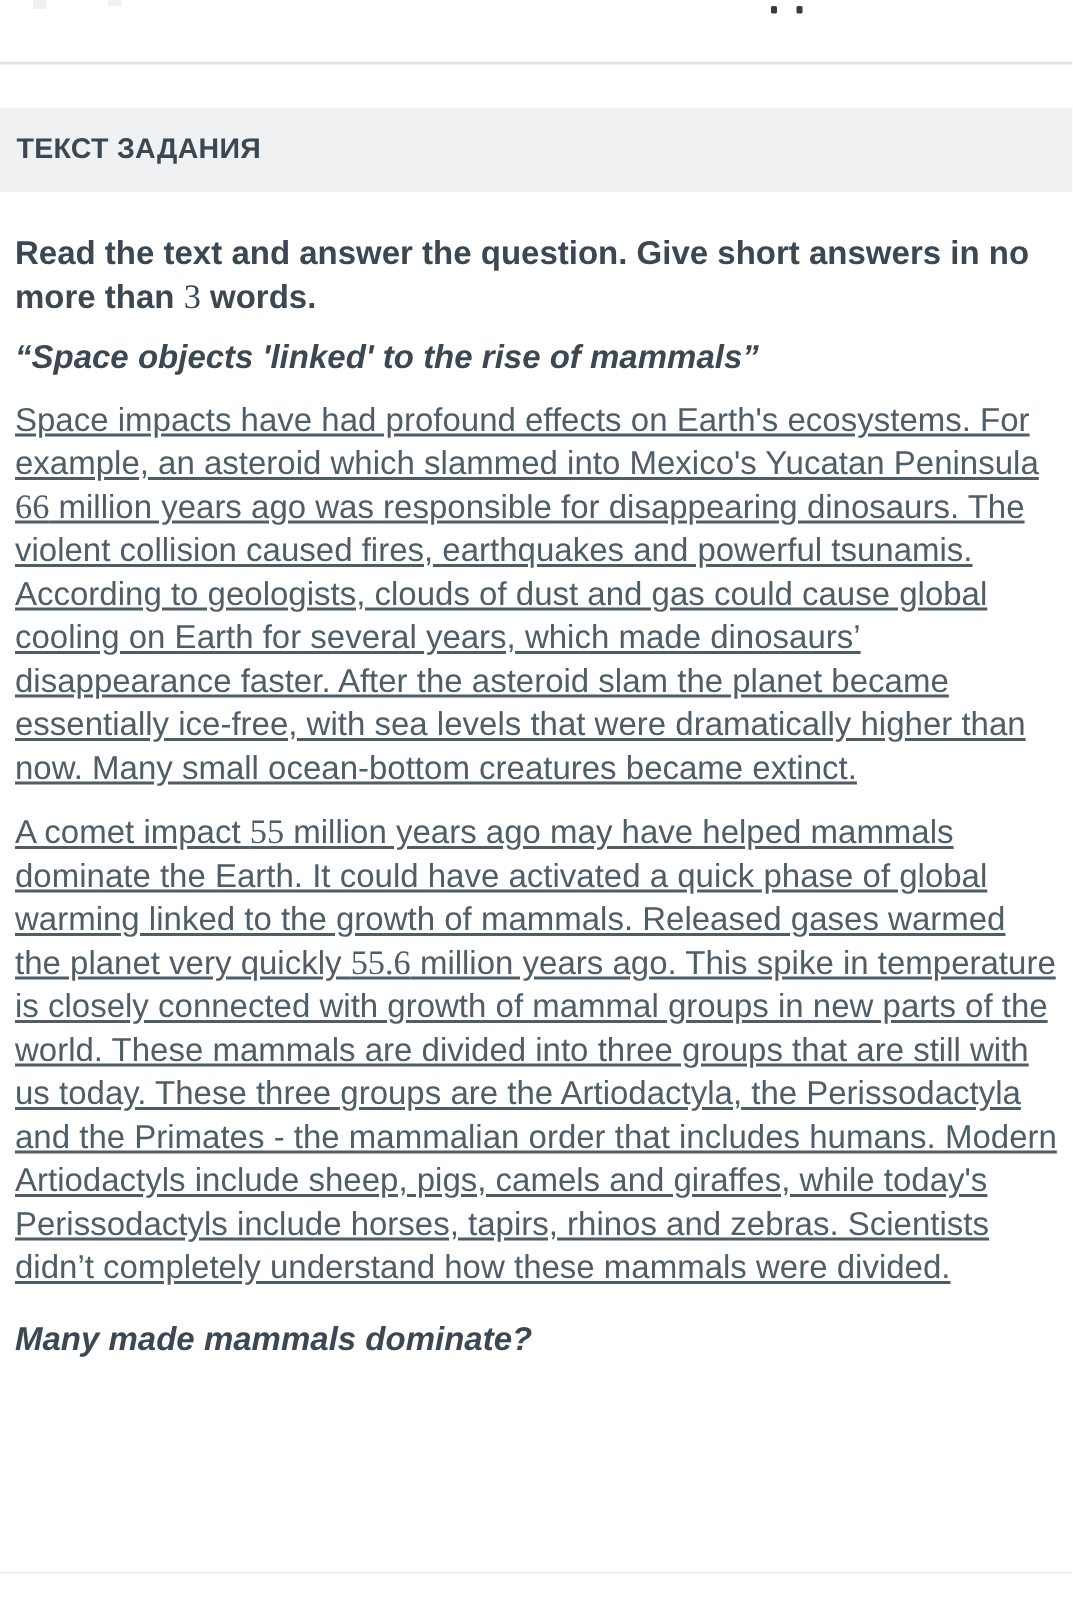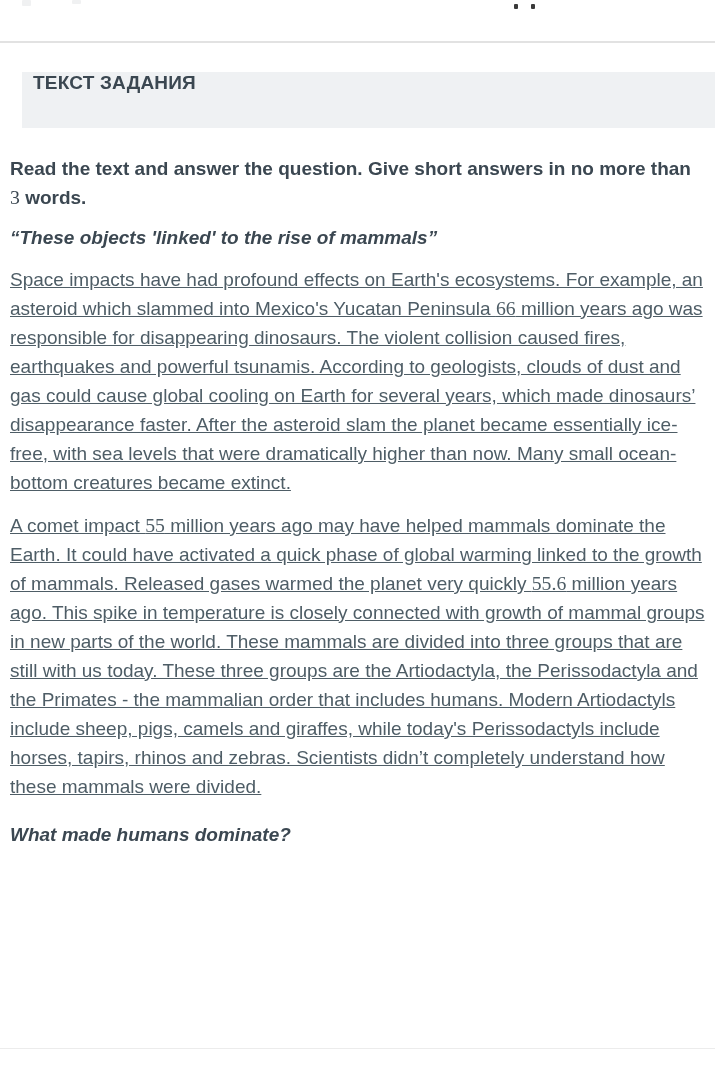--- a/index.html
+++ b/index.html
@@ -54,35 +54,34 @@
   .divider-top {
     height: 2px;
     background: var(--divider_top);
   }
 
   .header-band {
     margin-top: 29px;
     height: 56px;
     background: var(--header_bg);
     display: flex;
-    align-items: flex-start;
+    align-items: center;
     padding: 0 11px;
-    margin-left: 22px;
   }
   .header-band h2 {
     font-size: 19px;
     font-weight: bold;
     color: var(--heading_text);
     letter-spacing: 0.2px;
   }
 
   .content {
     padding: 26px 10px 0 10px;
     color: var(--body_text);
-    font-size: 19px;
+    font-size: 22px;
     line-height: 29px;
   }
   .instruction {
     font-weight: bold;
     color: var(--heading_text);
     margin-bottom: 11px;
   }
   .task-title {
     font-weight: bold;
     font-style: italic;
@@ -127,21 +126,21 @@
   </div>
 
   <div class="divider-top"></div>
 
   <div class="header-band">
     <h2>ТЕКСТ ЗАДАНИЯ</h2>
   </div>
 
   <div class="content">
     <p class="instruction"><span>Read the text and answer the question. Give short answers in no more than </span><span class="serif-num">3</span><span> words.</span></p>
-    <p class="task-title">“These objects 'linked' to the rise of mammals”</p>
+    <p class="task-title">“Space objects 'linked' to the rise of mammals”</p>
     <p class="body-para"><span>Space impacts have had profound effects on Earth's ecosystems. For example, an asteroid which slammed into Mexico's Yucatan Peninsula </span><span class="serif-num">66</span><span> million years ago was responsible for disappearing dinosaurs. The violent collision caused fires, earthquakes and powerful tsunamis. According to geologists, clouds of dust and gas could cause global cooling on Earth for several years, which made dinosaurs’ disappearance faster. After the asteroid slam the planet became essentially ice-free, with sea levels that were dramatically higher than now. Many small ocean-bottom creatures became extinct.</span></p>
     <p class="body-para"><span>A comet impact </span><span class="serif-num">55</span><span> million years ago may have helped mammals dominate the Earth. It could have activated a quick phase of global warming linked to the growth of mammals. Released gases warmed the planet very quickly </span><span class="serif-num">55.6</span><span> million years ago. This spike in temperature is closely connected with growth of mammal groups in new parts of the world. These mammals are divided into three groups that are still with us today. These three groups are the Artiodactyla, the Perissodactyla and the Primates - the mammalian order that includes humans. Modern Artiodactyls include sheep, pigs, camels and giraffes, while today's Perissodactyls include horses, tapirs, rhinos and zebras. Scientists didn’t completely understand how these mammals were divided.</span></p>
-    <p class="question">What made humans dominate?</p>
+    <p class="question">Many made mammals dominate?</p>
   </div>
 
   <div class="divider-bottom"></div>
 
 </div>
 
 </body></html>

